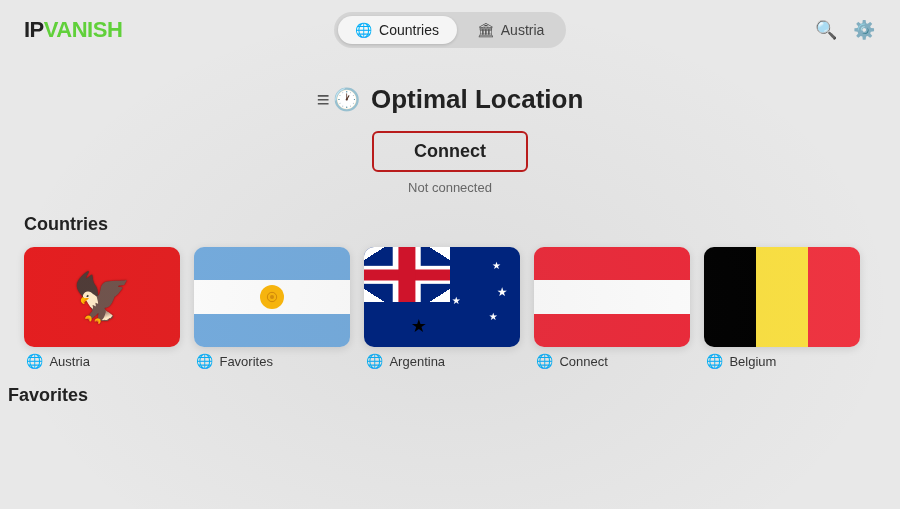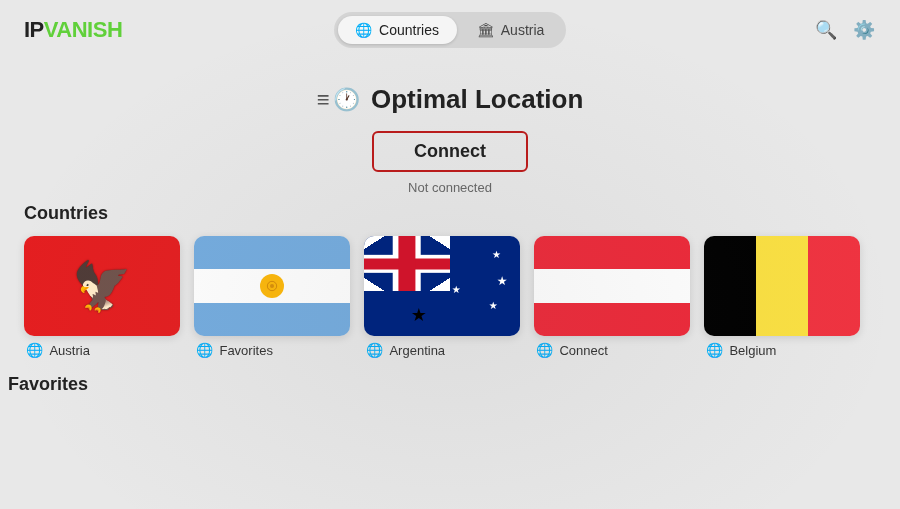--- a/index.html
+++ b/index.html
@@ -128,21 +128,21 @@
       padding: 8px 40px;
       border-radius: 6px;
       cursor: pointer;
       margin-bottom: 8px;
       outline: none;
     }
 
     .not-connected {
       font-size: 13px;
       color: #666;
-      margin-bottom: 8px;
+      margin-bottom: 19px;
     }
 
     
     .section {
       width: 100%;
       padding: 0 24px;
     }
 
     .section-title {
       font-size: 18px;

